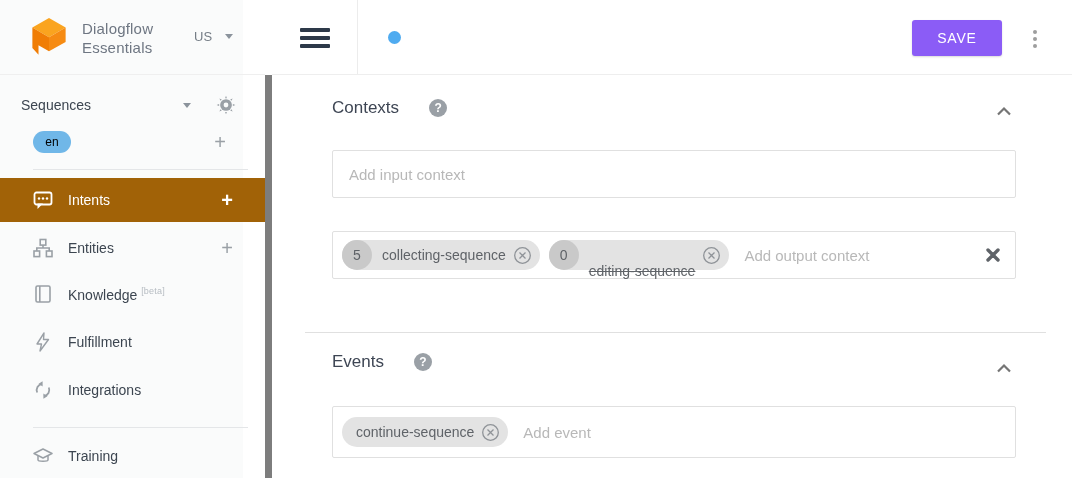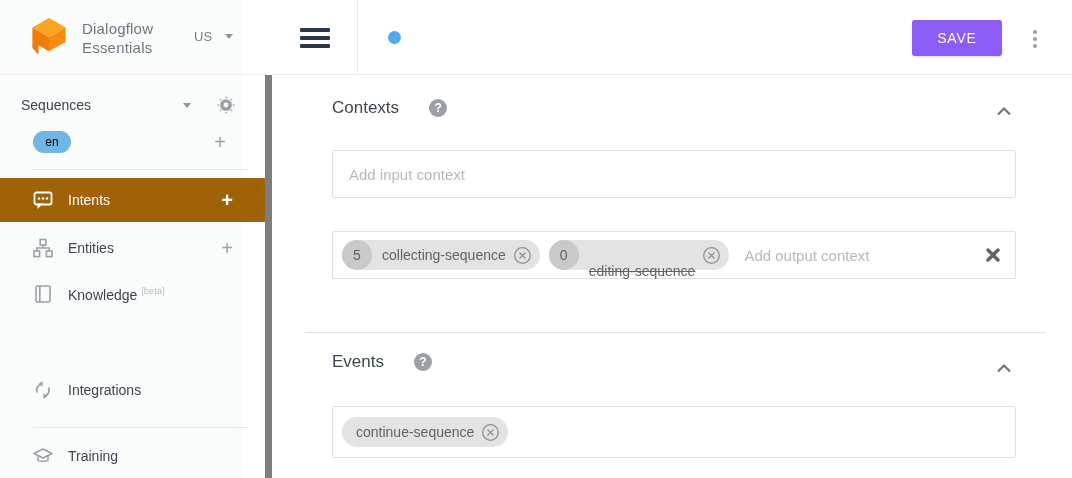--- a/index.html
+++ b/index.html
@@ -218,20 +218,28 @@
   <div class="menu-item" style="top:272px">
     <span class="mi-icon">
       <svg width="20" height="20" viewBox="0 0 20 20">
         <rect x="3" y="2" width="14" height="16" rx="1.5" fill="none" stroke="#9aa0a6" stroke-width="1.6"></rect>
         <path d="M6.8 2 V18" stroke="#9aa0a6" stroke-width="1.6"></path>
       </svg>
     </span>
     <span class="mi-label"><span>Knowledge</span> <sup>[beta]</sup></span>
   </div>
 
+  <div class="menu-item" style="top:320px">
+    <span class="mi-icon">
+      <svg width="20" height="20" viewBox="0 0 20 20">
+        <path d="M11 1 L4 12 H8.5 L7 19 L15.5 7.5 H10.5 Z" fill="none" stroke="#9aa0a6" stroke-width="1.4" stroke-linejoin="round"></path>
+      </svg>
+    </span>
+    <span class="mi-label">Fulfillment</span>
+  </div>
 
   <div class="menu-item" style="top:368px">
     <span class="mi-icon">
       <svg width="20" height="20" viewBox="0 0 20 20">
         <g fill="none" stroke="#9aa0a6" stroke-width="1.8">
           <path d="M4.2 12.5 A6.3 6.3 0 0 1 9 3.8"></path>
           <path d="M15.8 7.5 A6.3 6.3 0 0 1 11 16.2"></path>
         </g>
         <polygon points="9.6,1.2 9.6,6.4 5.6,3.8" fill="#9aa0a6"></polygon>
         <polygon points="10.4,18.8 10.4,13.6 14.4,16.2" fill="#9aa0a6"></polygon>
@@ -329,15 +337,16 @@
   <div class="chip-box" style="top:330px; height:52px">
     <span class="chip no-num">
       <span class="cname">continue-sequence</span>
       <span class="chip-remove">
         <svg width="19" height="19" viewBox="0 0 19 19">
             <circle cx="9.5" cy="9.5" r="7.8" fill="none" stroke="#8f9398" stroke-width="1.3"></circle>
             <path d="M6.5 6.5 L12.5 12.5 M12.5 6.5 L6.5 12.5" stroke="#8f9398" stroke-width="1.3"></path>
           </svg>
       </span>
     </span>
+    <input class="inline-input" type="text" placeholder="Add event" style="">
   </div>
 
 </div>
 
 </body></html>

